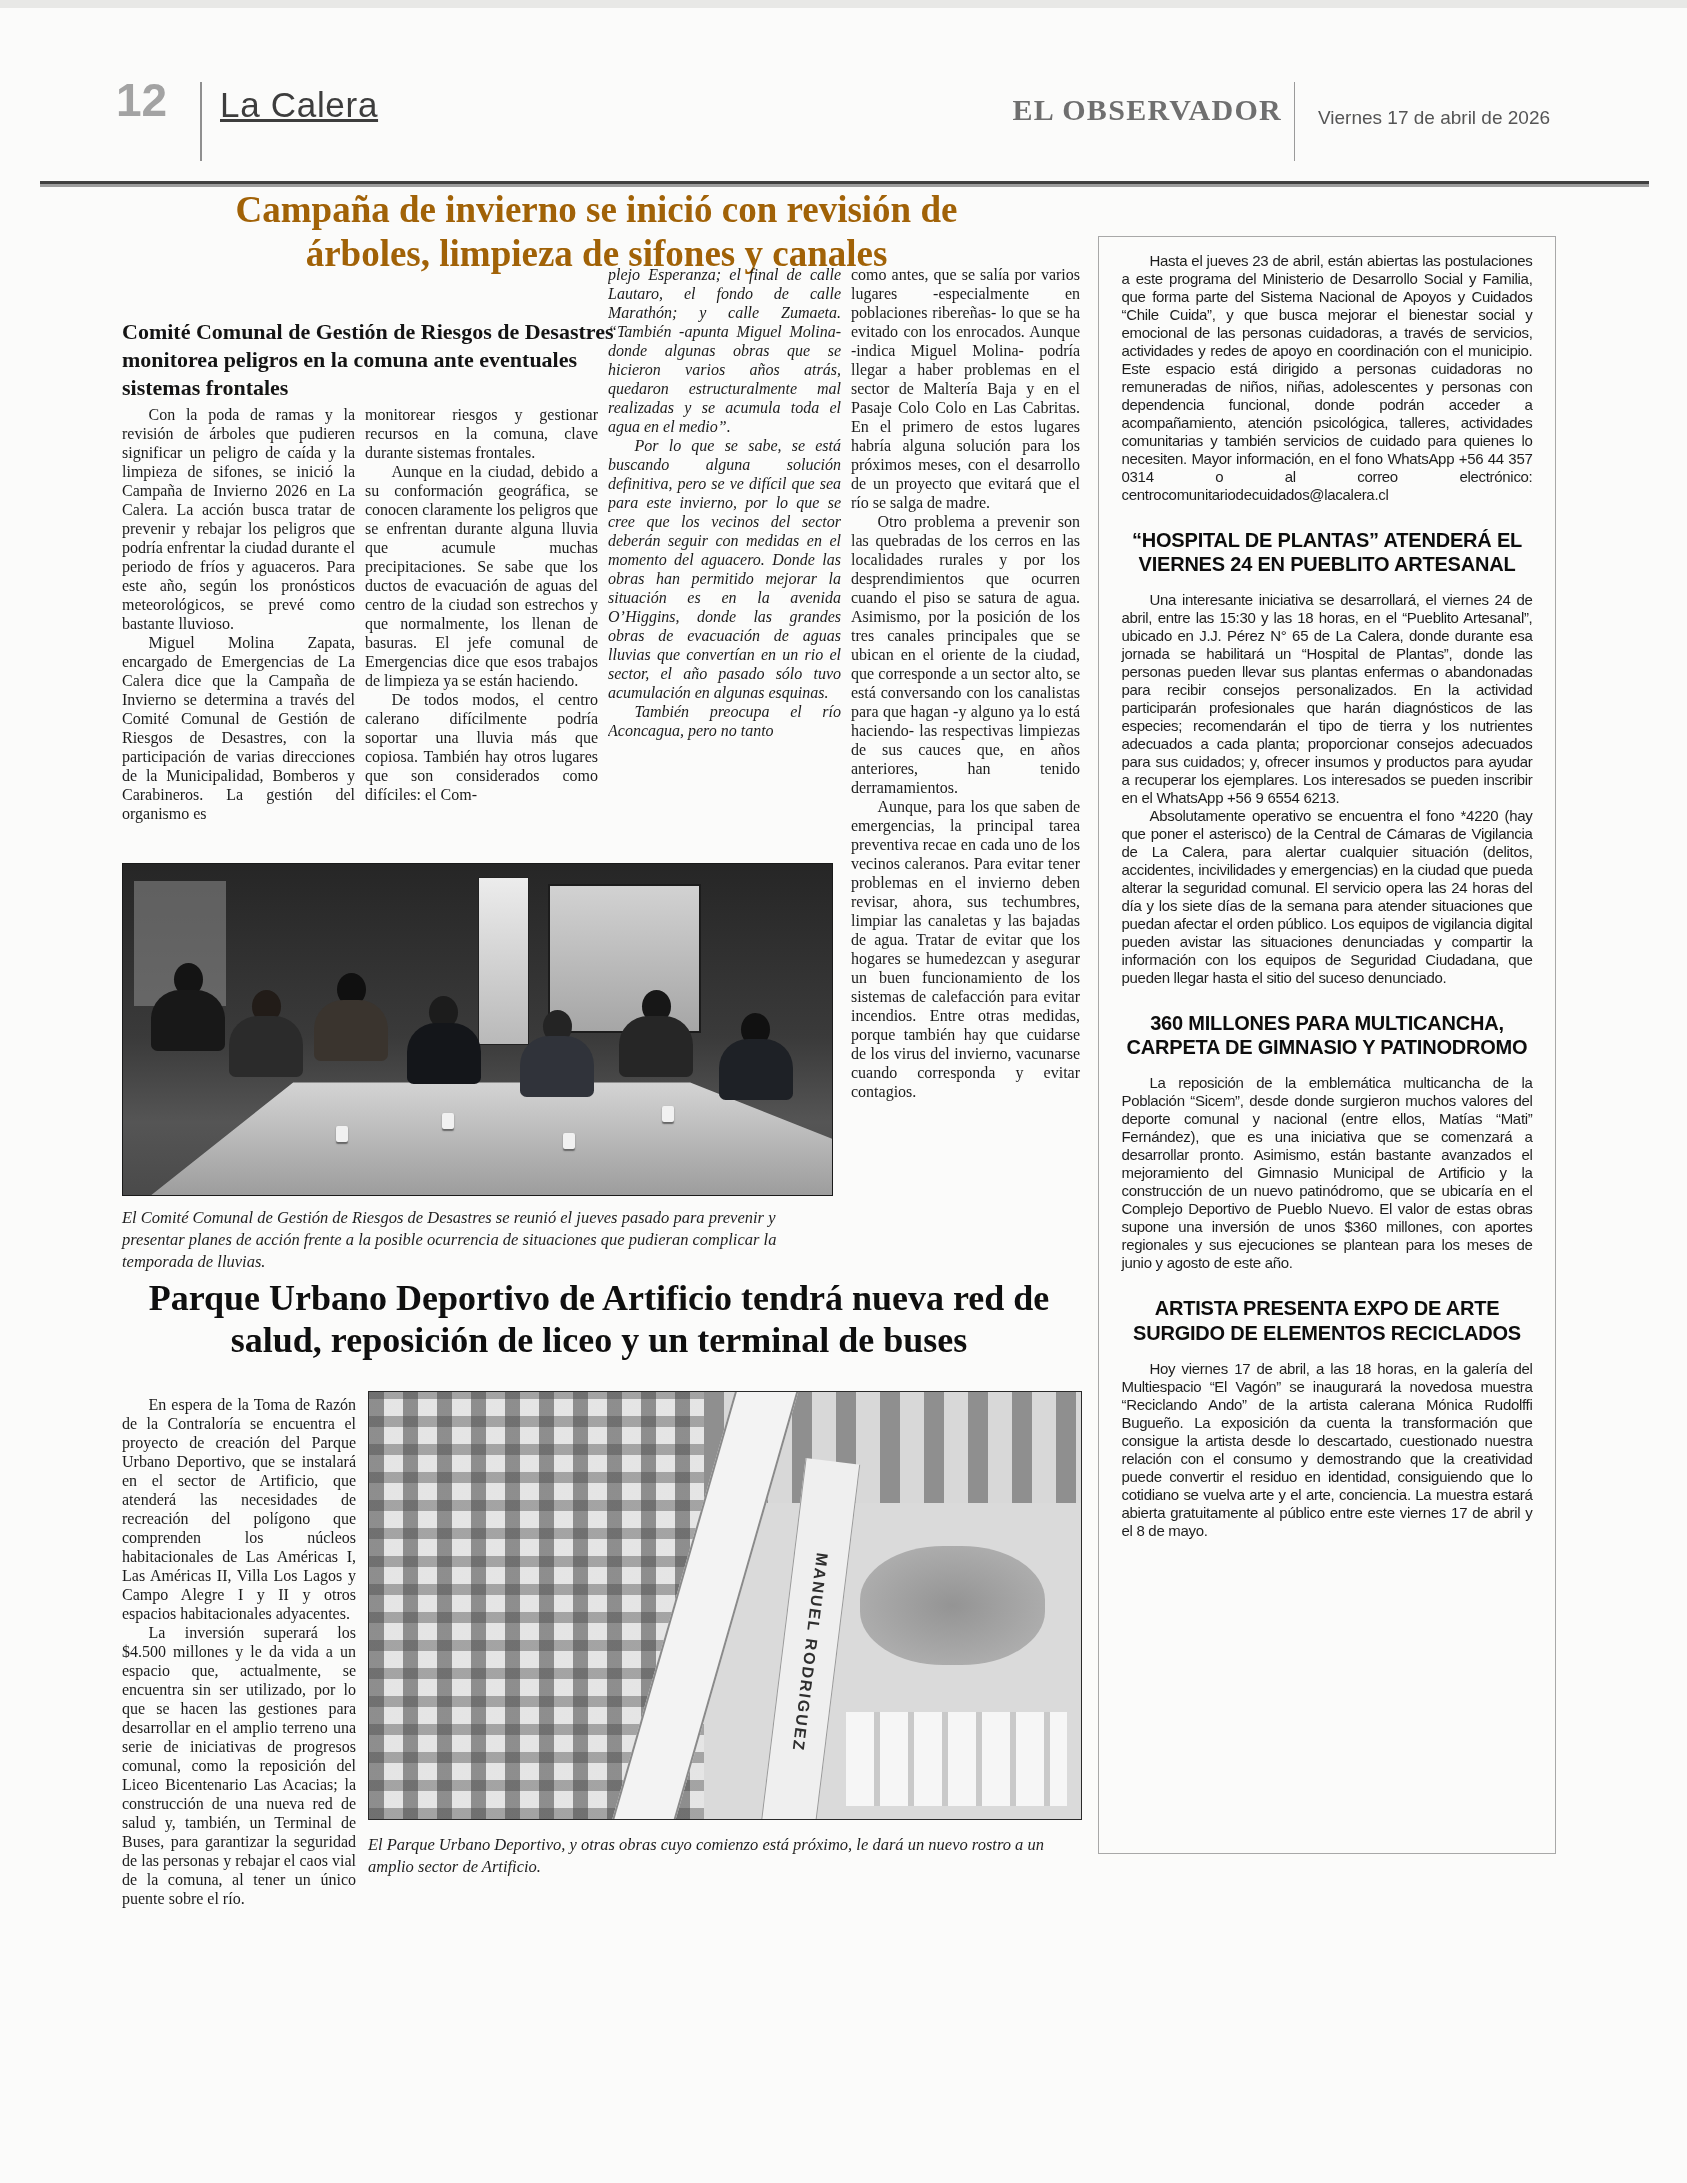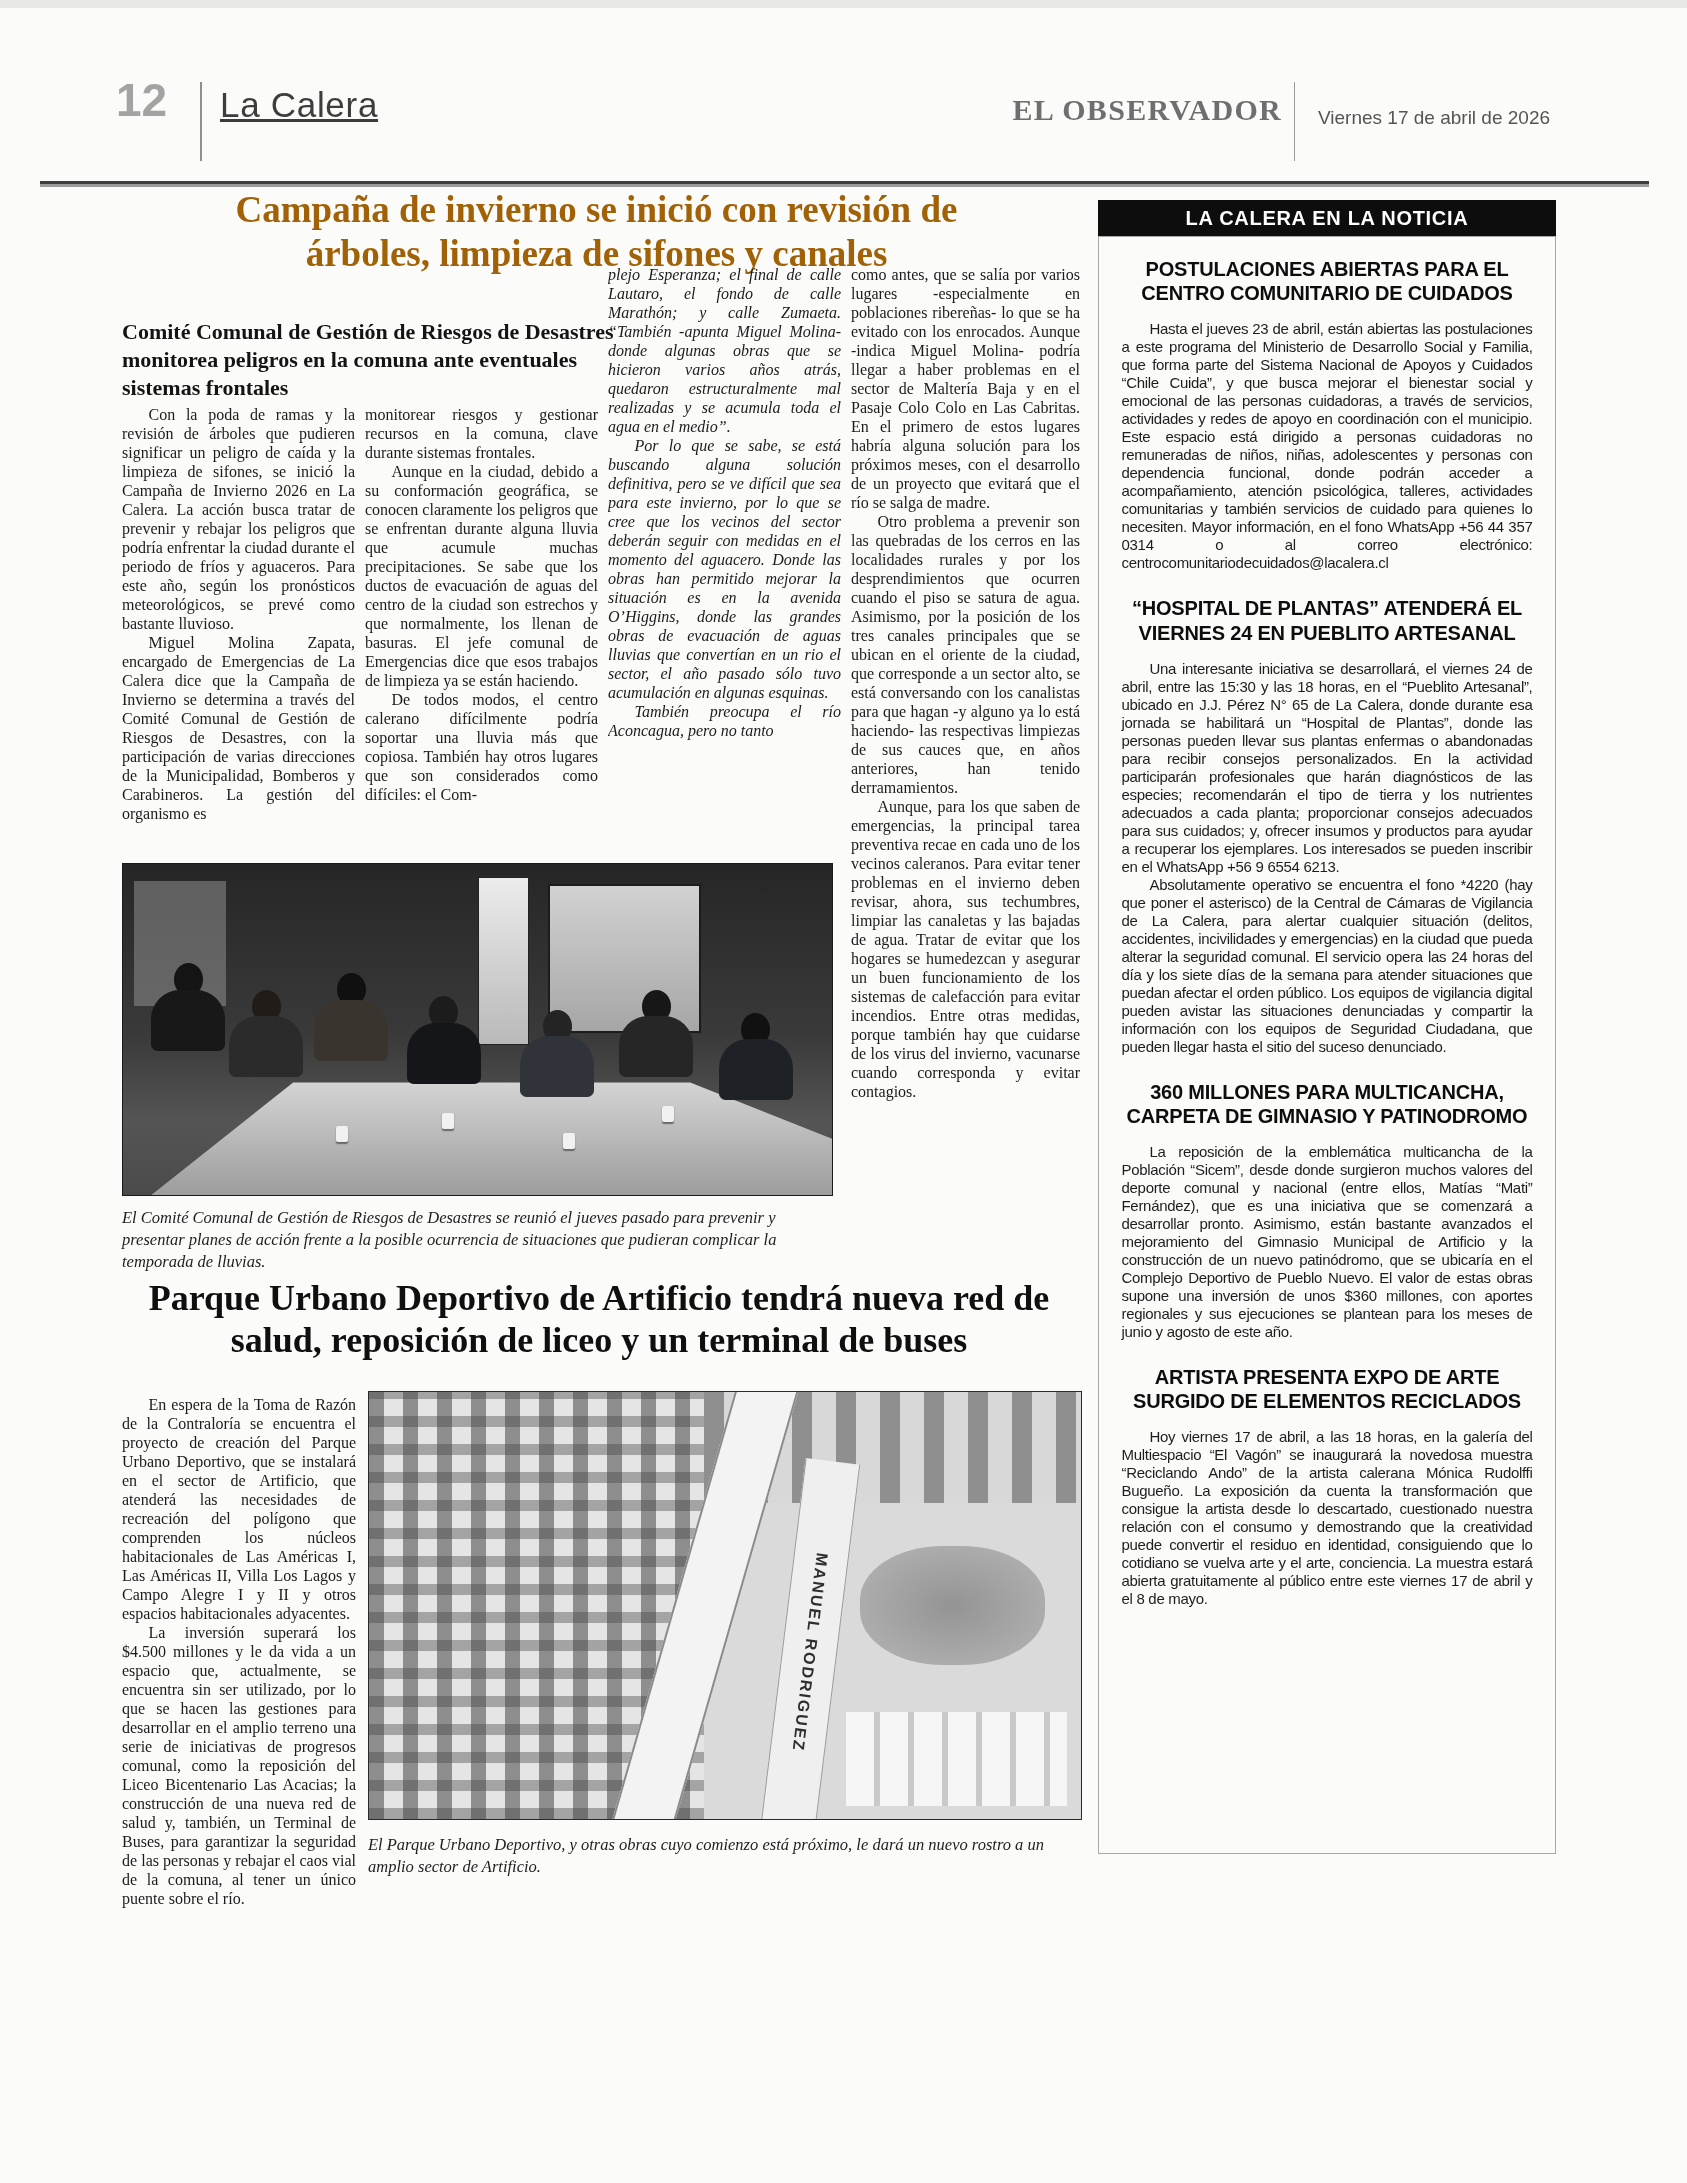--- a/index.html
+++ b/index.html
@@ -170,24 +170,22 @@
     <div class="abs ph2-blocks-topright"></div>
     <div class="abs ph2-road-diag"></div>
     <div class="abs ph2-park"></div>
     <div class="abs ph2-bigbldg"></div>
     <div class="abs ph2-road-vert">
       <span class="ph2-street-label">MANUEL RODRIGUEZ</span>
     </div>
   </div>
   <div class="abs caption" id="a2-caption">El Parque Urbano Deportivo, y otras obras cuyo comienzo está próximo, le dará un nuevo rostro a un amplio sector de Artificio.</div>
 
-  <div class="abs" id="sidebar-title">LA CALERA EN LA NOTICIA</div>
   <div class="abs" id="sidebar-box">
     <div class="brief">
-      <div class="brief-heading">POSTULACIONES ABIERTAS PARA EL CENTRO COMUNITARIO DE CUIDADOS</div>
       <div class="brief-body">
           <p>Hasta el jueves 23 de abril, están abiertas las postulaciones a este programa del Ministerio de Desarrollo Social y Familia, que forma parte del Sistema Nacional de Apoyos y Cuidados “Chile Cuida”, y que busca mejorar el bienestar social y emocional de las personas cuidadoras, a través de servicios, actividades y redes de apoyo en coordinación con el municipio. Este espacio está dirigido a personas cuidadoras no remuneradas de niños, niñas, adolescentes y personas con dependencia funcional, donde podrán acceder a acompañamiento, atención psicológica, talleres, actividades comunitarias y también servicios de cuidado para quienes lo necesiten. Mayor información, en el fono WhatsApp +56 44 357 0314 o al correo electrónico: centrocomunitariodecuidados@lacalera.cl</p>
         </div>
     </div>
     <div class="brief">
       <div class="brief-heading">“HOSPITAL DE PLANTAS” ATENDERÁ EL VIERNES 24 EN PUEBLITO ARTESANAL</div>
       <div class="brief-body">
           <p>Una interesante iniciativa se desarrollará, el viernes 24 de abril, entre las 15:30 y las 18 horas, en el “Pueblito Artesanal”, ubicado en J.J. Pérez N° 65 de La Calera, donde durante esa jornada se habilitará un “Hospital de Plantas”, donde las personas pueden llevar sus plantas enfermas o abandonadas para recibir consejos personalizados. En la actividad participarán profesionales que harán diagnósticos de las especies; recomendarán el tipo de tierra y los nutrientes adecuados a cada planta; proporcionar consejos adecuados para sus cuidados; y, ofrecer insumos y productos para ayudar a recuperar los ejemplares. Los interesados se pueden inscribir en el WhatsApp +56 9 6554 6213.</p>
         </div>
     </div>

